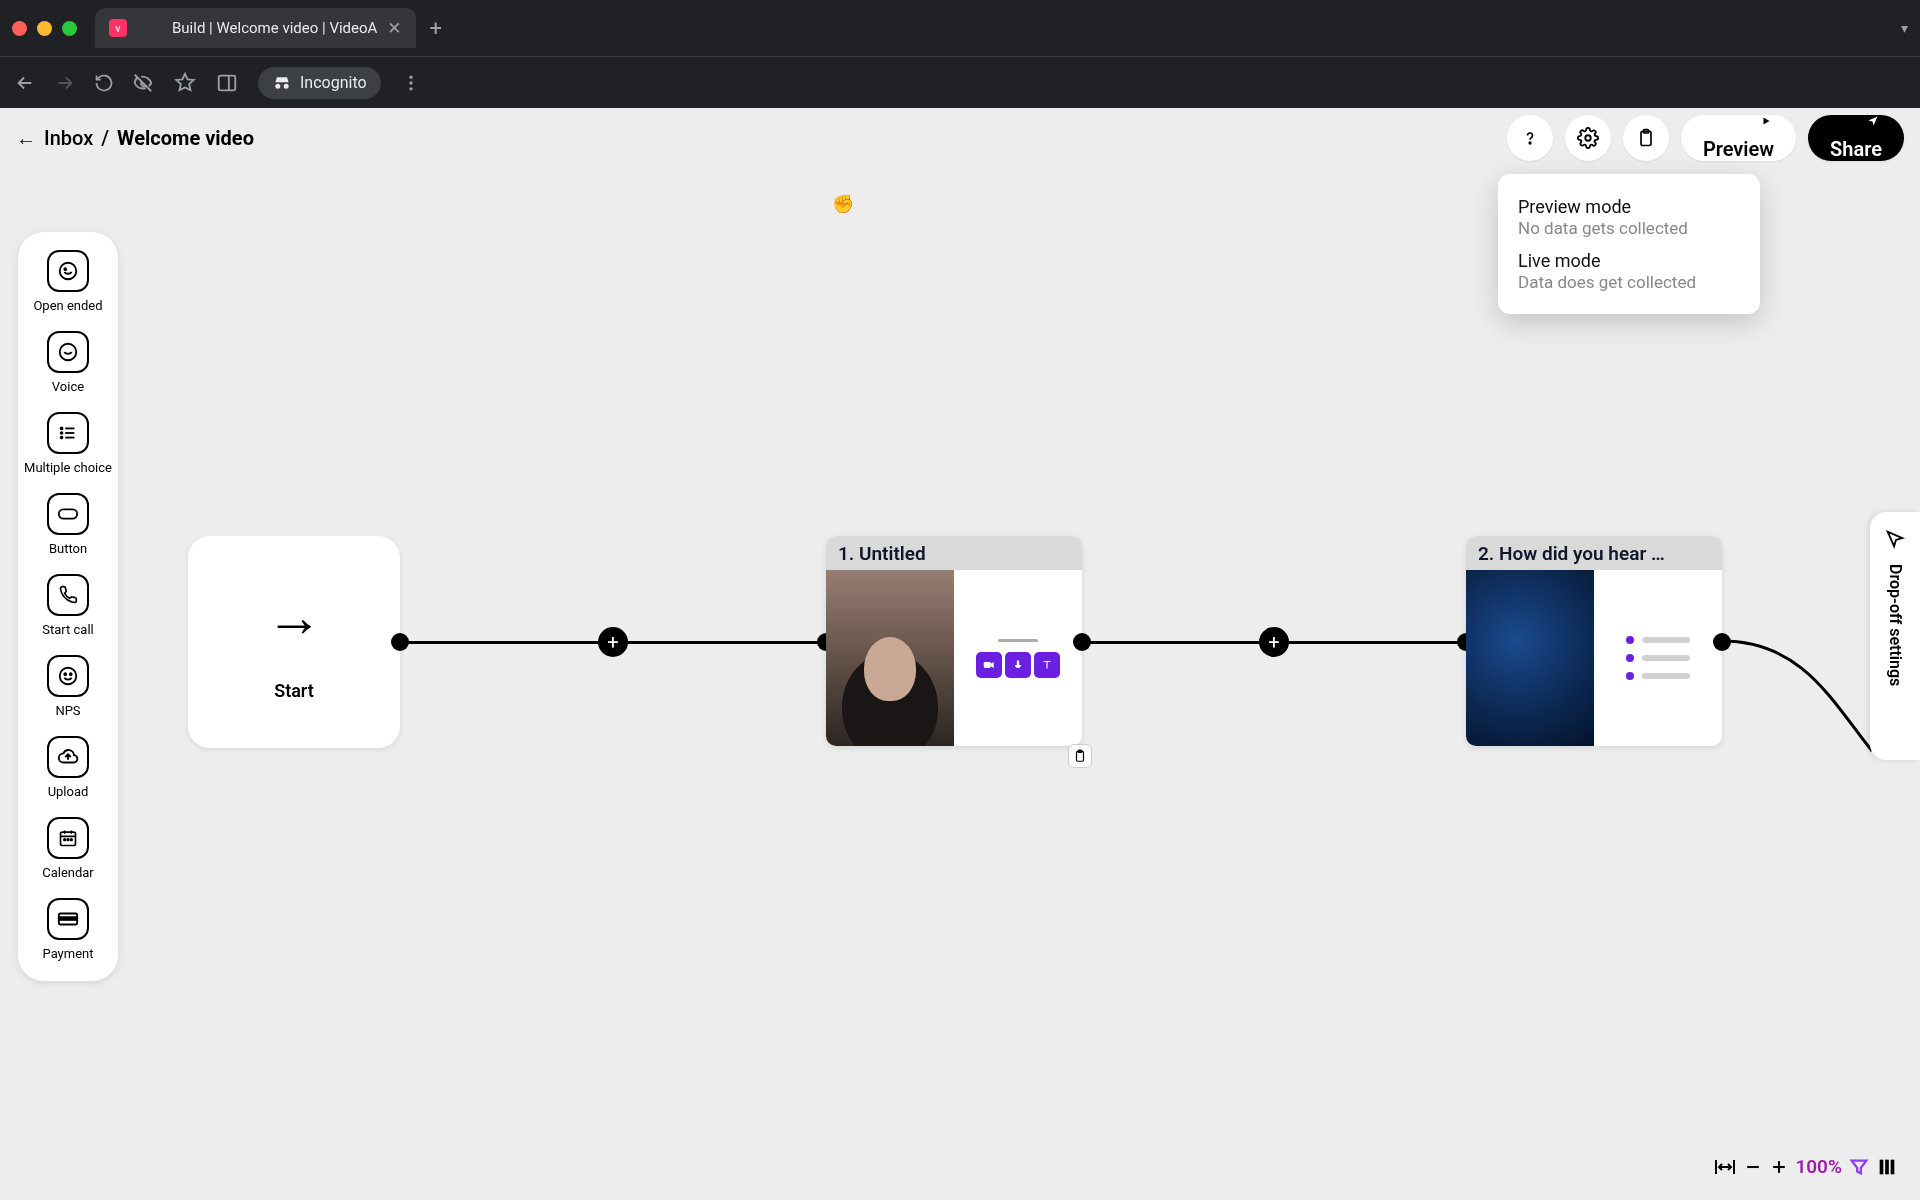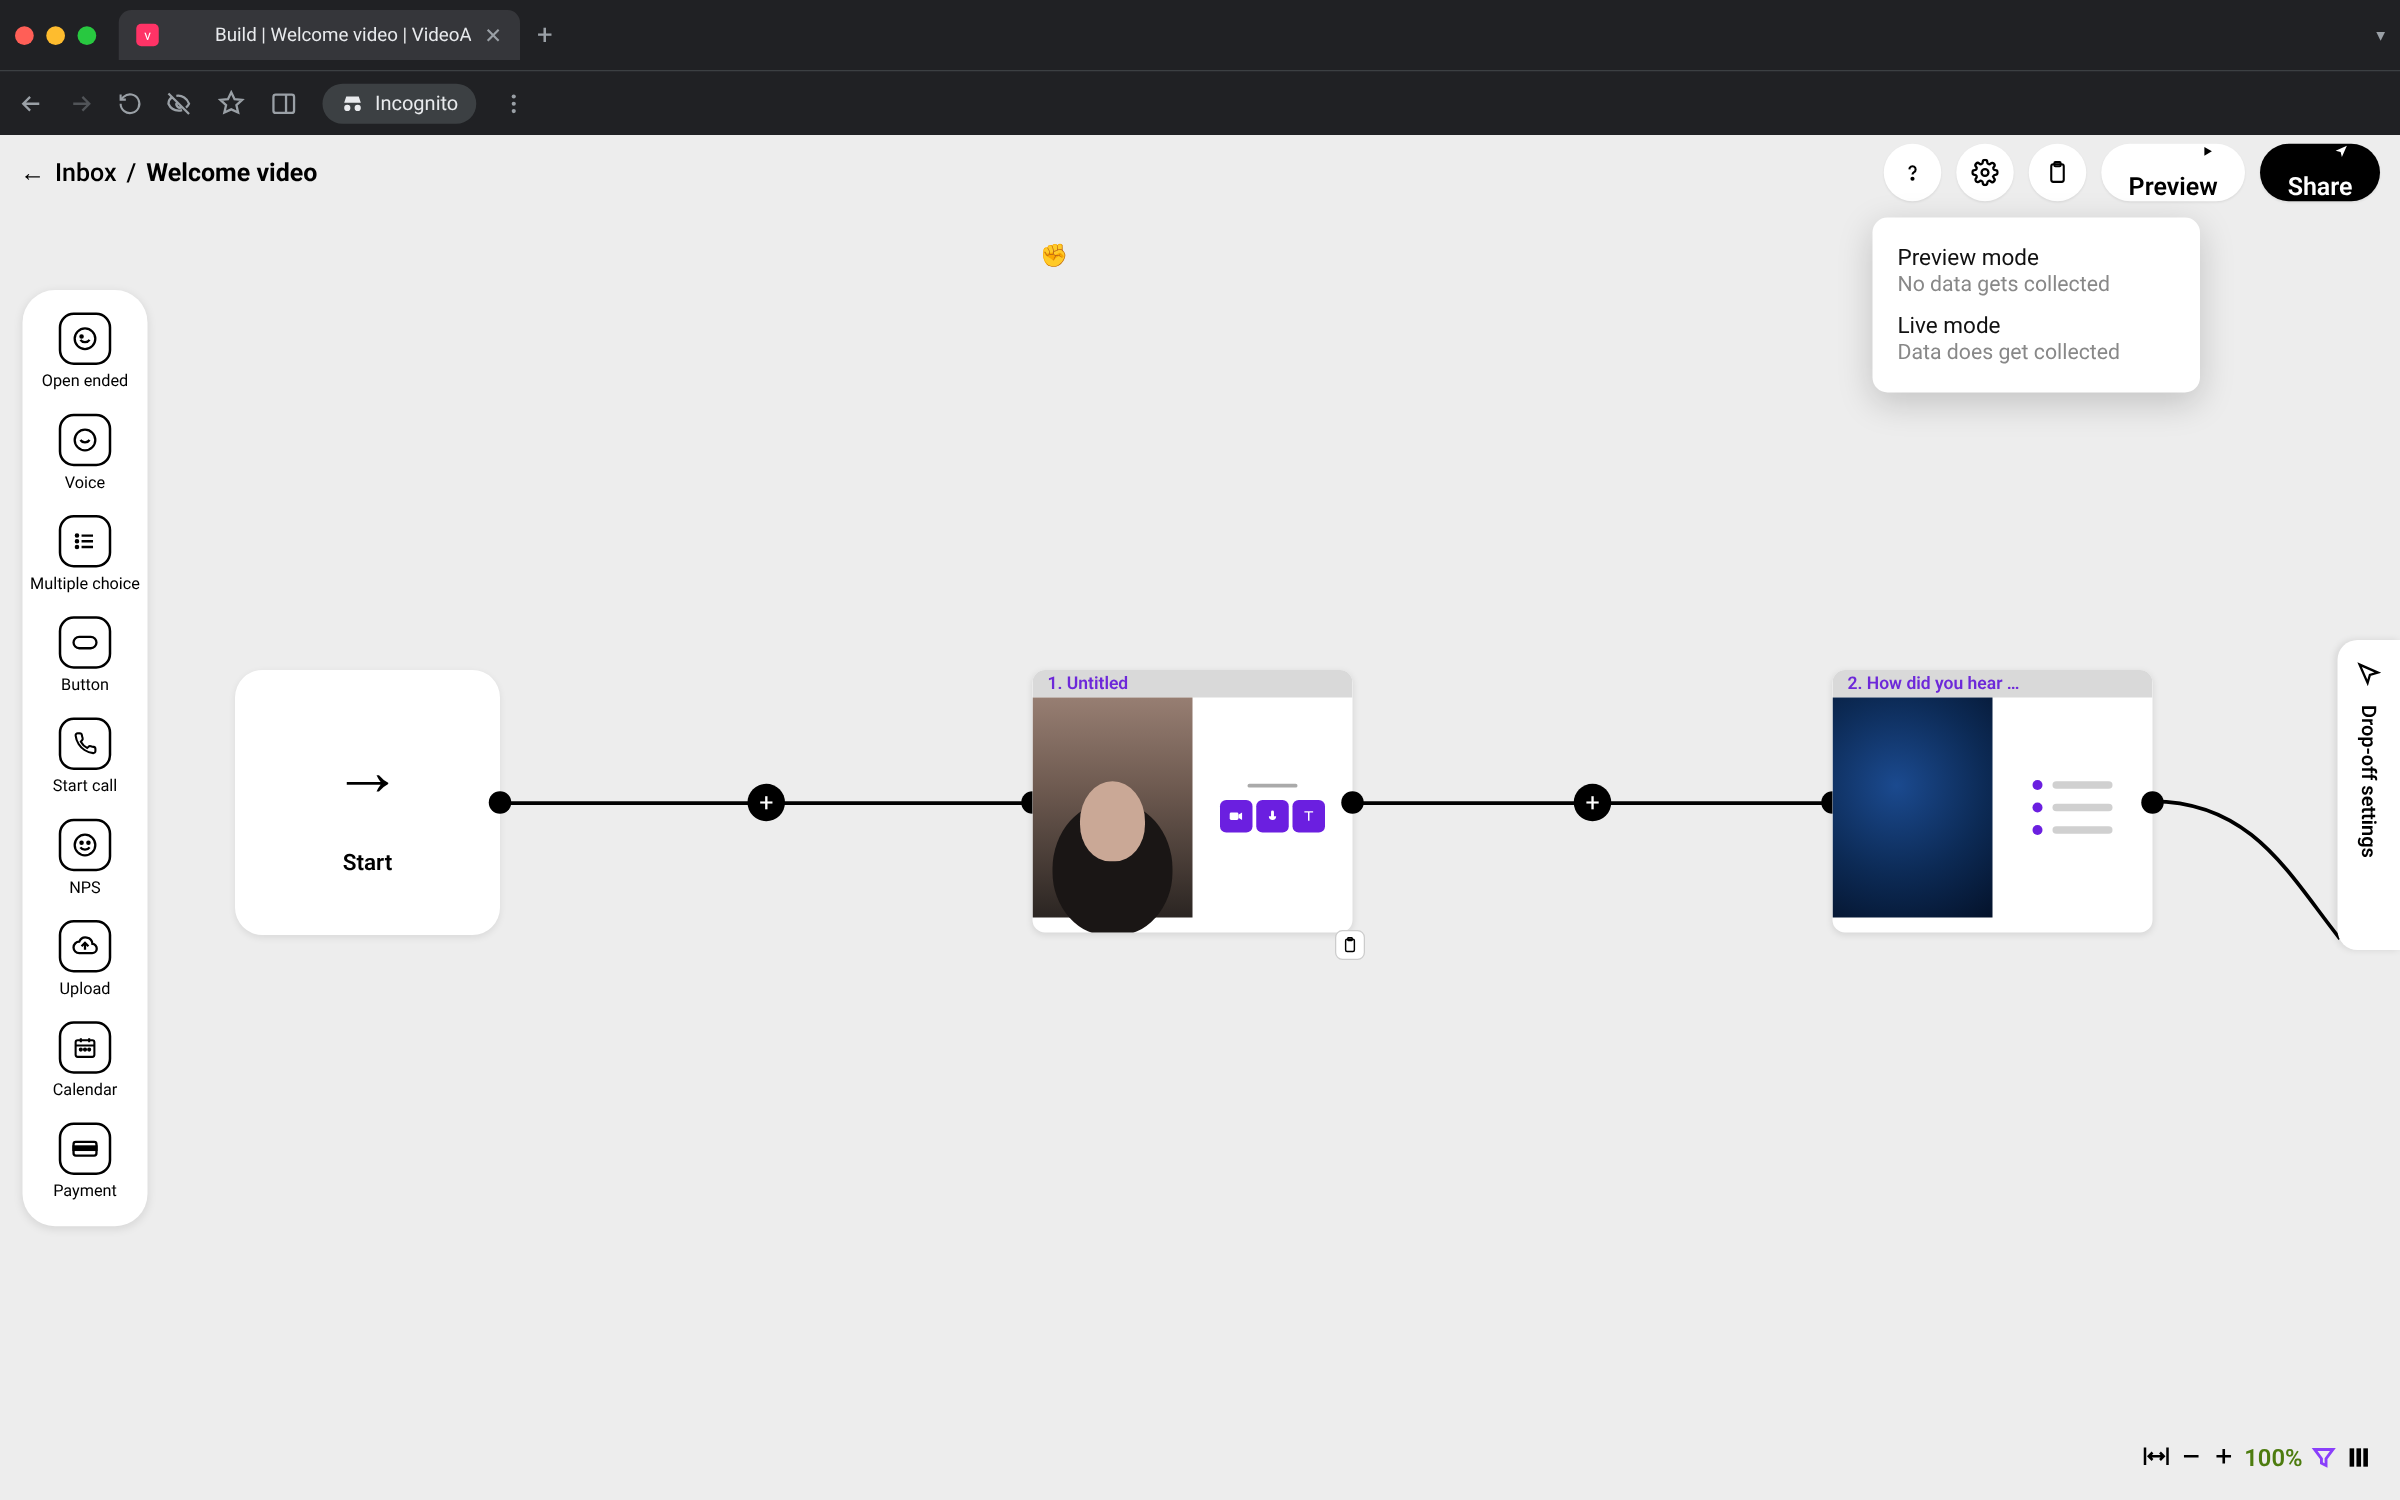--- a/index.html
+++ b/index.html
@@ -51,40 +51,40 @@
     
     .conn{position:absolute;height:3px;background:#000;}
     .port{position:absolute;width:18px;height:18px;border-radius:50%;background:#000;transform:translate(-50%,-50%);}
     .plus{position:absolute;width:30px;height:30px;border-radius:50%;background:#000;color:#fff;display:flex;align-items:center;justify-content:center;font-size:20px;transform:translate(-50%,-50%);cursor:pointer;}
     
     .start-card{position:absolute;left:188px;top:428px;width:212px;height:212px;background:#fff;border-radius:22px;display:flex;flex-direction:column;align-items:center;justify-content:center;gap:30px;box-shadow:0 2px 6px rgba(0,0,0,.08);}
     .start-arrow{font-size:56px;font-weight:700;}
     .start-label{font-size:18px;font-weight:600;}
     
     .step-card{position:absolute;width:256px;height:210px;background:#fff;border-radius:10px;overflow:hidden;box-shadow:0 2px 6px rgba(0,0,0,.1);}
-    .step-title{background:#d9d9d9;height:22px;display:flex;align-items:center;padding:0 12px;font-size:14px;font-weight:600;color:#6d28d9;}
+    .step-title{background:#d9d9d9;height:34px;display:flex;align-items:center;padding:0 12px;font-size:19px;font-weight:600;color:#0f172a;}
     .step-body{display:flex;height:176px;}
     .thumb{width:128px;height:176px;background:#3a3a3a;}
     .thumb.person{background:linear-gradient(180deg,#977e72 0%,#6f5b51 40%,#2b2522 100%);position:relative;}
     .thumb.person::after{content:"";position:absolute;left:50%;top:38%;transform:translateX(-50%);width:52px;height:64px;border-radius:50% 50% 46% 46%;background:#caa896;box-shadow:0 38px 0 22px #1a1615;}
     .thumb.earth{background:radial-gradient(circle at 40% 40%,#1b4a8f 0%,#0c2a55 55%,#04122a 100%);}
     .right-pane{flex:1;display:flex;flex-direction:column;align-items:center;justify-content:center;gap:10px;}
     .prompt-line{width:40px;height:3px;background:#aaa;border-radius:2px;}
     .media-row{display:flex;gap:3px;}
     .media-chip{width:26px;height:26px;background:#6b1fe0;border-radius:5px;display:flex;align-items:center;justify-content:center;color:#fff;font-size:14px;}
     .mc-lines{display:flex;flex-direction:column;gap:10px;}
     .mc-line{display:flex;align-items:center;gap:8px;}
     .mc-dot{width:8px;height:8px;border-radius:50%;background:#6b1fe0;}
     .mc-bar{width:48px;height:6px;background:#d0d0d0;border-radius:3px;}
     .clip-btn{position:absolute;width:24px;height:24px;border-radius:6px;background:#fff;border:1px solid #ccc;display:flex;align-items:center;justify-content:center;font-size:14px;}
     
     .dropoff{position:absolute;right:0;top:404px;width:50px;height:248px;background:#fff;border-radius:16px 0 0 16px;box-shadow:-2px 0 6px rgba(0,0,0,.1);display:flex;flex-direction:column;align-items:center;padding:16px 0;gap:14px;cursor:pointer;}
     .dropoff-label{writing-mode:vertical-rl;font-size:16px;font-weight:600;}
     
-    .zoom-ctrl{position:absolute;right:22px;bottom:22px;display:flex;align-items:flex-start;gap:6px;font-size:19px;font-weight:600;color:#4d7c0f;}
+    .zoom-ctrl{position:absolute;right:22px;bottom:22px;display:flex;align-items:center;gap:6px;font-size:19px;font-weight:600;color:#a21caf;}
     .zctl{cursor:pointer;display:flex;align-items:center;justify-content:center;}
     svg{display:block;}
   </style>
 </head>
 <body>
 
 <div class="chrome">
   <div class="titlebar">
     <div class="traffic">
       <span class="t-red"></span>

